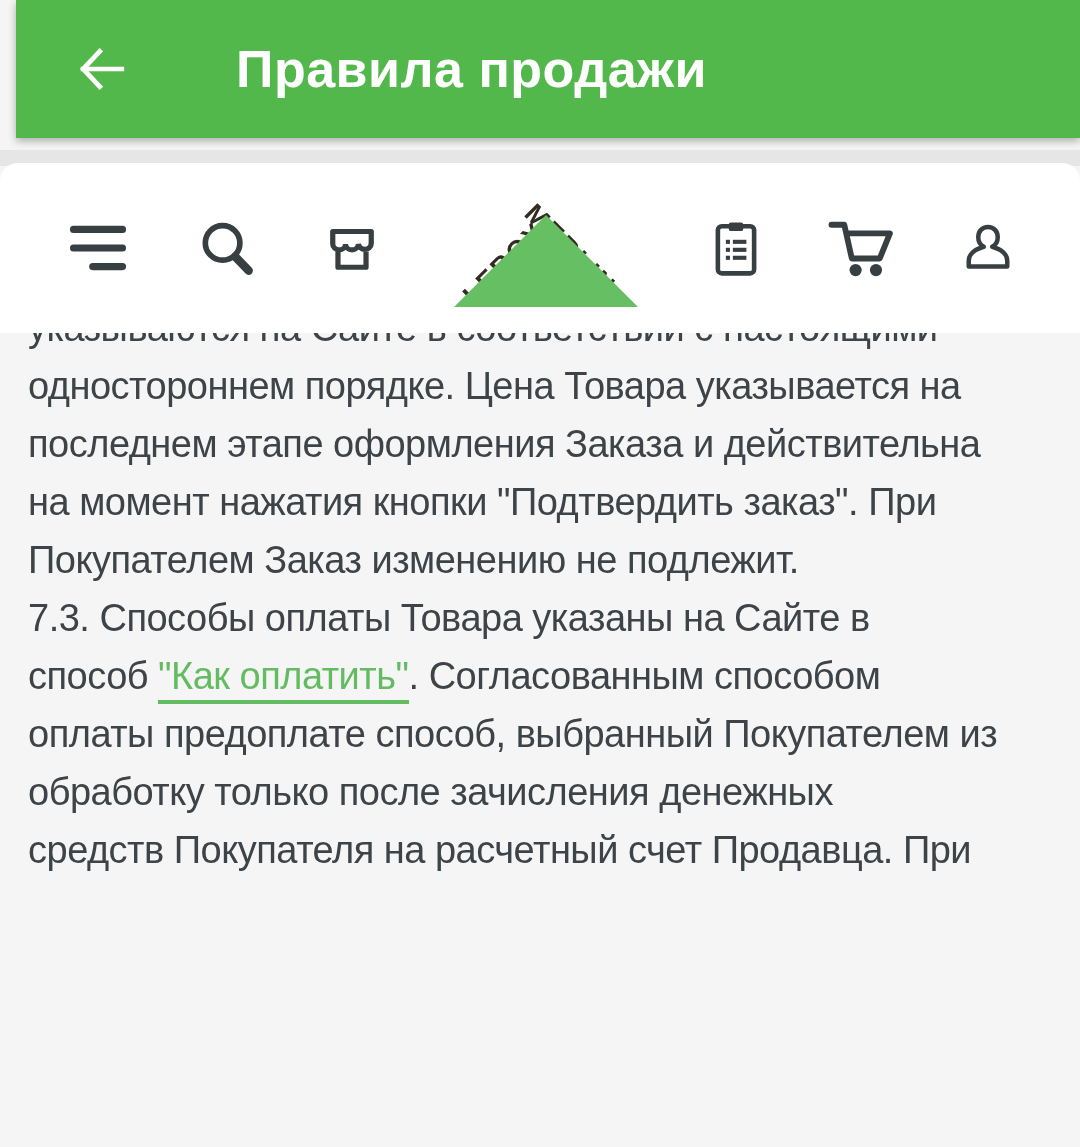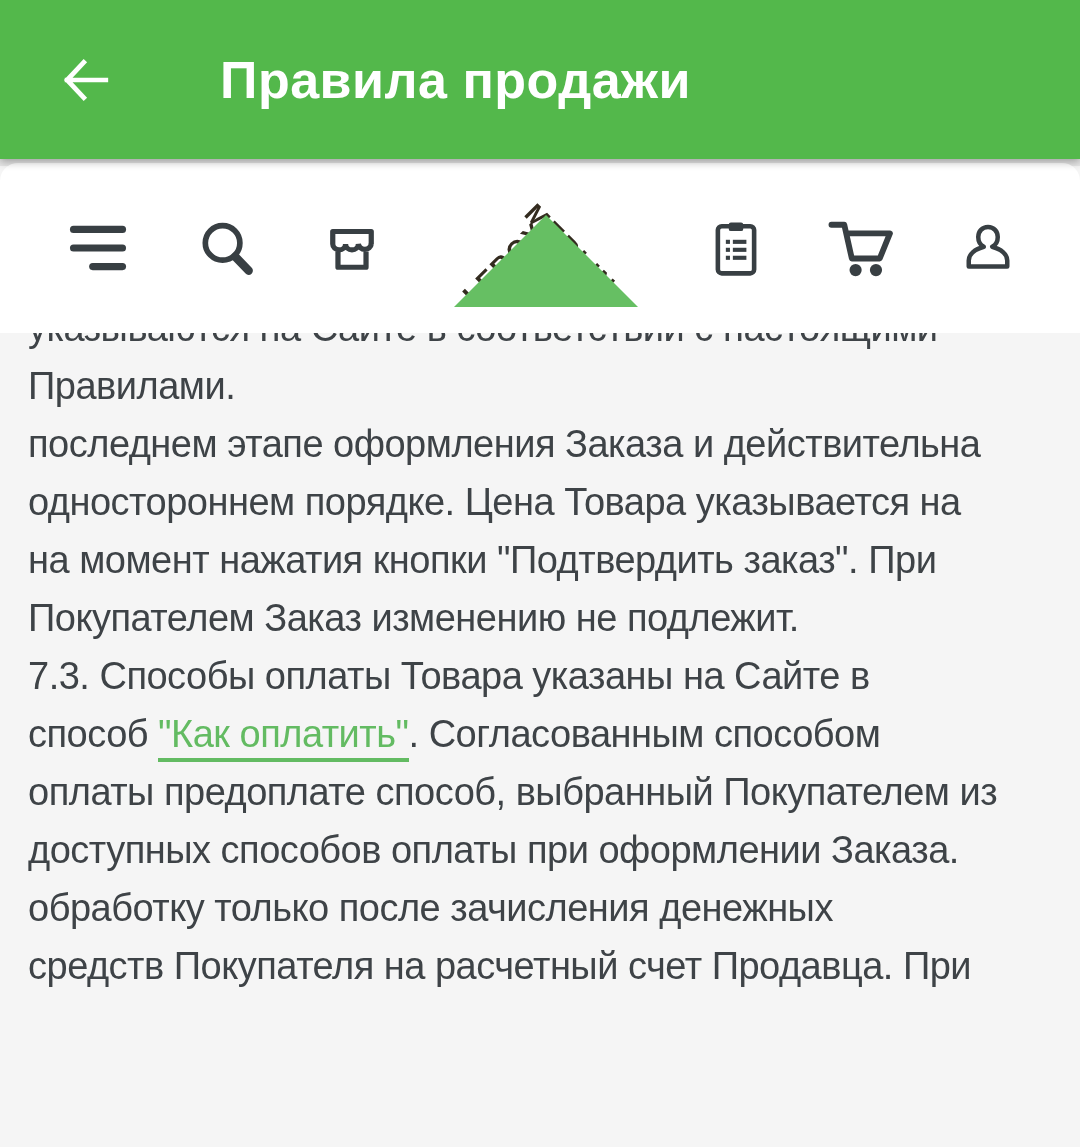--- a/index.html
+++ b/index.html
@@ -6,21 +6,21 @@
   body {
     width: 1080px; height: 1147px;
     overflow: hidden;
     background: #f5f5f5;
     font-family: "Liberation Sans", "DejaVu Sans", sans-serif;
   }
   .screen { position: relative; width: 1080px; height: 1147px; overflow: hidden; }
 
   
   .appbar {
-    position: absolute; top: 0; left: 0; right: 0; height: 159px;
+    position: absolute; top: 0; left: 16px; right: 0; height: 138px;
     background: #53b84b;
     display: flex; align-items: center;
     box-shadow: 0 3px 8px rgba(0,0,0,0.30);
     z-index: 3;
   }
   .back-btn {
     width: 60px; height: 60px; margin-left: 56px;
     display: flex; align-items: center; justify-content: center;
     cursor: pointer;
   }
@@ -163,26 +163,24 @@
     <div class="tb-icon">
       <svg width="60" height="66" viewBox="0 0 24 26">
         <path d="M12 4.6 c2.3 0 3.9 1.7 3.9 4 0 1.7 -0.9 3.2 -2.2 3.9 3.5 1 6 3 6 5.5 v2.4 H4.3 v-2.4 c0 -2.5 2.5 -4.5 6 -5.5 -1.3 -0.7 -2.2 -2.2 -2.2 -3.9 0 -2.3 1.6 -4 3.9 -4 z" fill="none" stroke="#383f43" stroke-width="1.8" stroke-linejoin="round"></path>
       </svg>
     </div>
 
   </nav>
 
   <main class="content">
     <div class="line clipped">указываются на Сайте в соответствии с настоящими</div>
-    <div class="line">Правилами.</div>
+    <div class="line">одностороннем порядке. Цена Товара указывается на</div>
     <div class="line">последнем этапе оформления Заказа и действительна</div>
-    <div class="line">одностороннем порядке. Цена Товара указывается на</div>
     <div class="line">на момент нажатия кнопки "Подтвердить заказ". При</div>
     <div class="line">Покупателем Заказ изменению не подлежит.</div>
     <div class="line">7.3. Способы оплаты Товара указаны на Сайте в</div>
     <div class="line"><span>способ </span><a class="doc-link">"Как оплатить"</a><span>. Согласованным способом</span></div>
     <div class="line">оплаты предоплате способ, выбранный Покупателем из</div>
-    <div class="line">доступных способов оплаты при оформлении Заказа.</div>
     <div class="line">обработку только после зачисления денежных</div>
     <div class="line">средств Покупателя на расчетный счет Продавца. При</div>
   </main>
 
 </div>
 
 </body></html>

